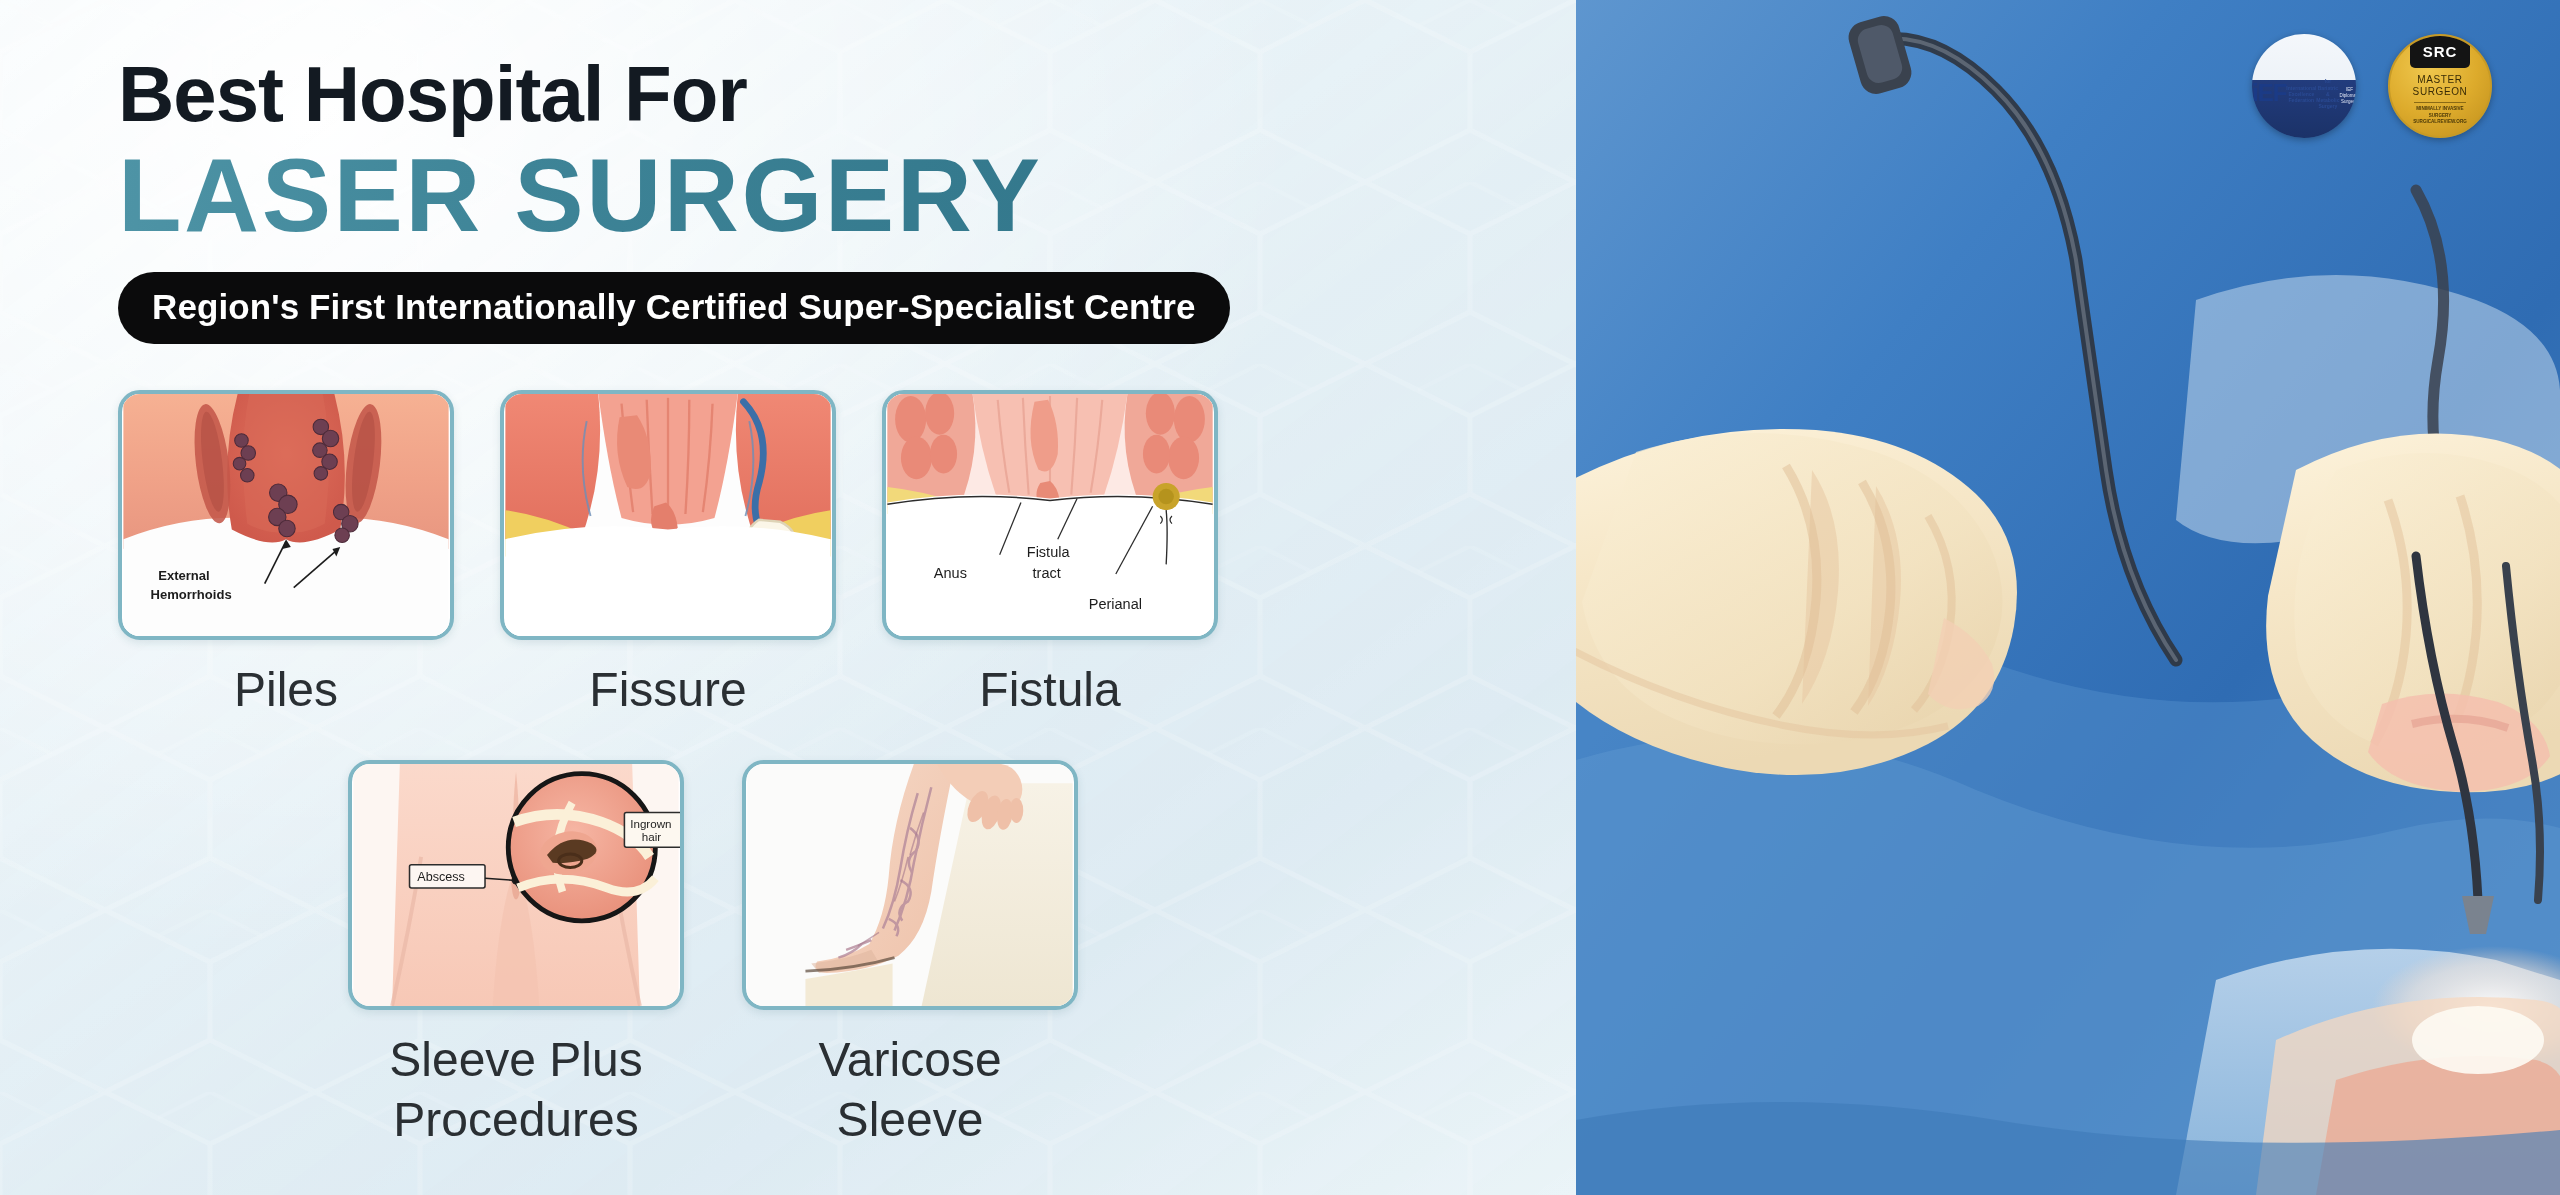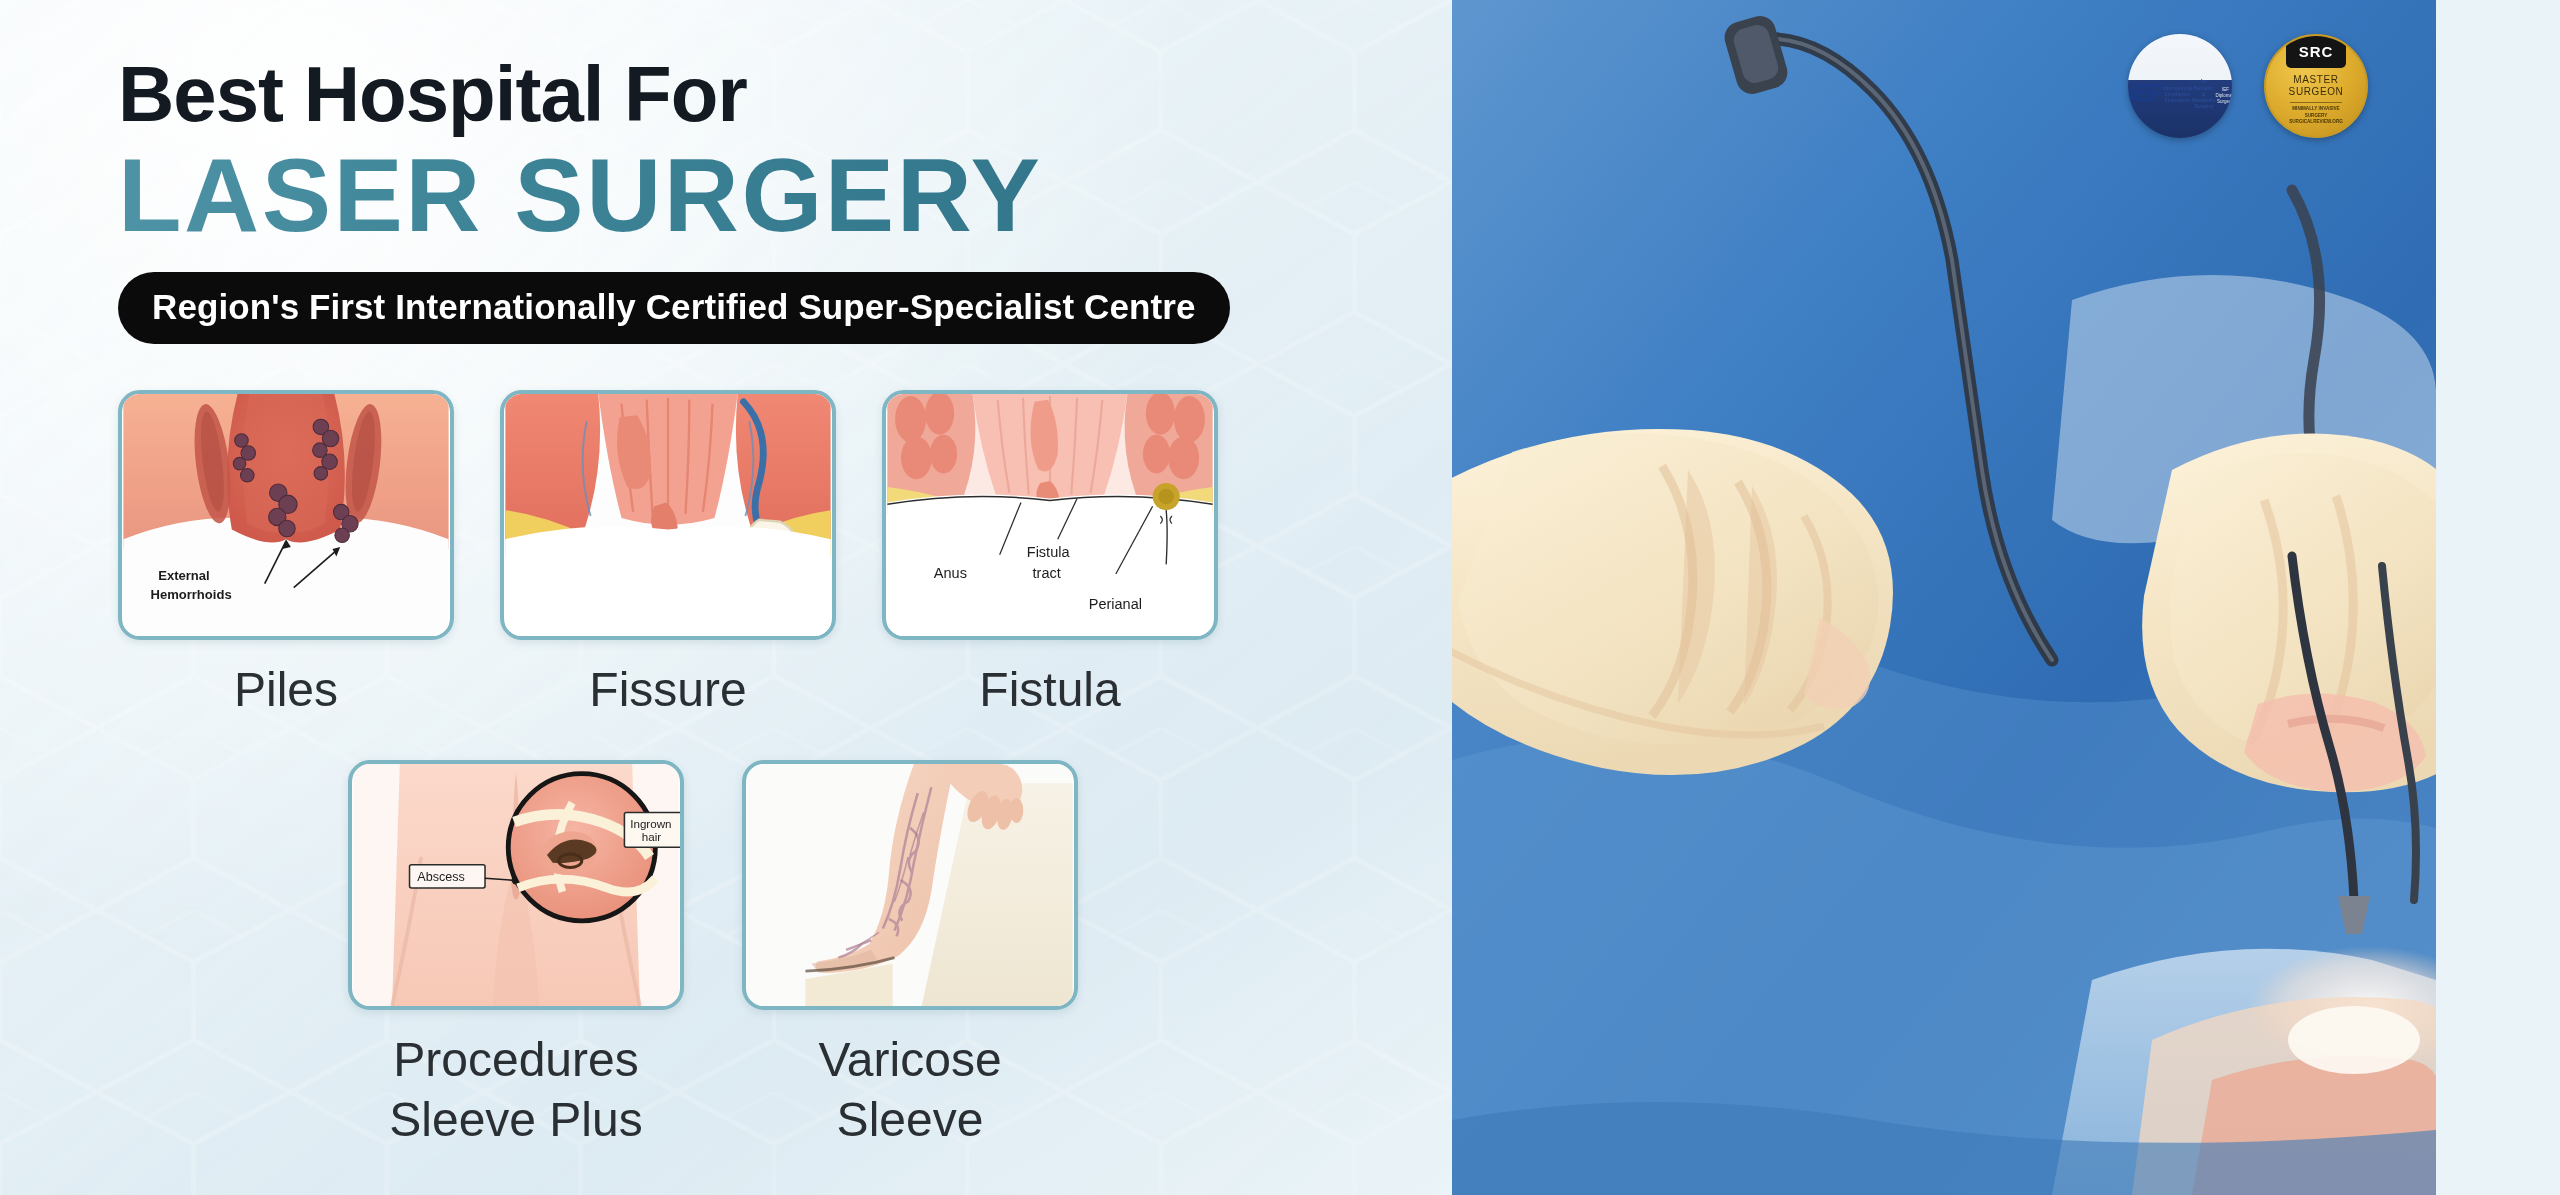--- a/index.html
+++ b/index.html
@@ -5,21 +5,21 @@
   * { margin:0; padding:0; box-sizing:border-box; }
   html, body {
     width:2560px; height:1195px;
     font-family:"Liberation Sans", sans-serif;
     overflow:hidden; background:#eaf3f7;
   }
   .banner { position:relative; width:2560px; height:1195px; display:flex; }
 
   
   .left-panel {
-    position:relative; width:1452px; height:1195px;
+    position:relative; width:1576px; height:1195px;
     background:
       radial-gradient(ellipse at 20% 10%, #ffffff 0%, rgba(255,255,255,0) 55%),
       linear-gradient(150deg, #eef6f9 0%, #e6f1f6 40%, #dceaf2 75%, #e9f3f7 100%);
     overflow:hidden;
   }
   
   .hex-texture {
     position:absolute; inset:0; opacity:.5; pointer-events:none;
   }
   .hex-texture svg { width:100%; height:100%; display:block; }
@@ -310,22 +310,22 @@
               <path d="M226 40 Q200 86 216 132" stroke="#fbf0d8" stroke-width="8" fill="none"></path>
               <ellipse cx="222" cy="92" rx="30" ry="22" fill="#efa690" transform="rotate(-12 222 92)"></ellipse>
               <path d="M200 94 Q220 70 246 82 Q258 90 242 98 Q220 104 206 102 Z" fill="#5a3a22"></path>
               <ellipse cx="224" cy="100" rx="12" ry="7" fill="none" stroke="#4a2e1a" stroke-width="3"></ellipse>
               <rect x="280" y="50" width="70" height="36" rx="2" fill="#fdf8f0" stroke="#2c2c2c" stroke-width="1.6"></rect>
               <text x="286" y="66" font-family="Liberation Sans, sans-serif" font-size="12" fill="#1d1d1d">Ingrown</text>
               <text x="298" y="80" font-family="Liberation Sans, sans-serif" font-size="12" fill="#1d1d1d">hair</text>
             </svg>
           </div>
           <div class="card-caption">
+            <div>Sleeve Plus</div>
             <div>Procedures</div>
-            <div>Sleeve Plus</div>
           </div>
         </div>
 
         <div class="card-wrap">
           <div class="card">
             <svg viewBox="0 0 336 250">
               <defs>
                 <linearGradient id="legG" x1="0" y1="0" x2="1" y2="1">
                   <stop offset="0%" stop-color="#f6d9c7"></stop>
                   <stop offset="100%" stop-color="#eec2aa"></stop>

